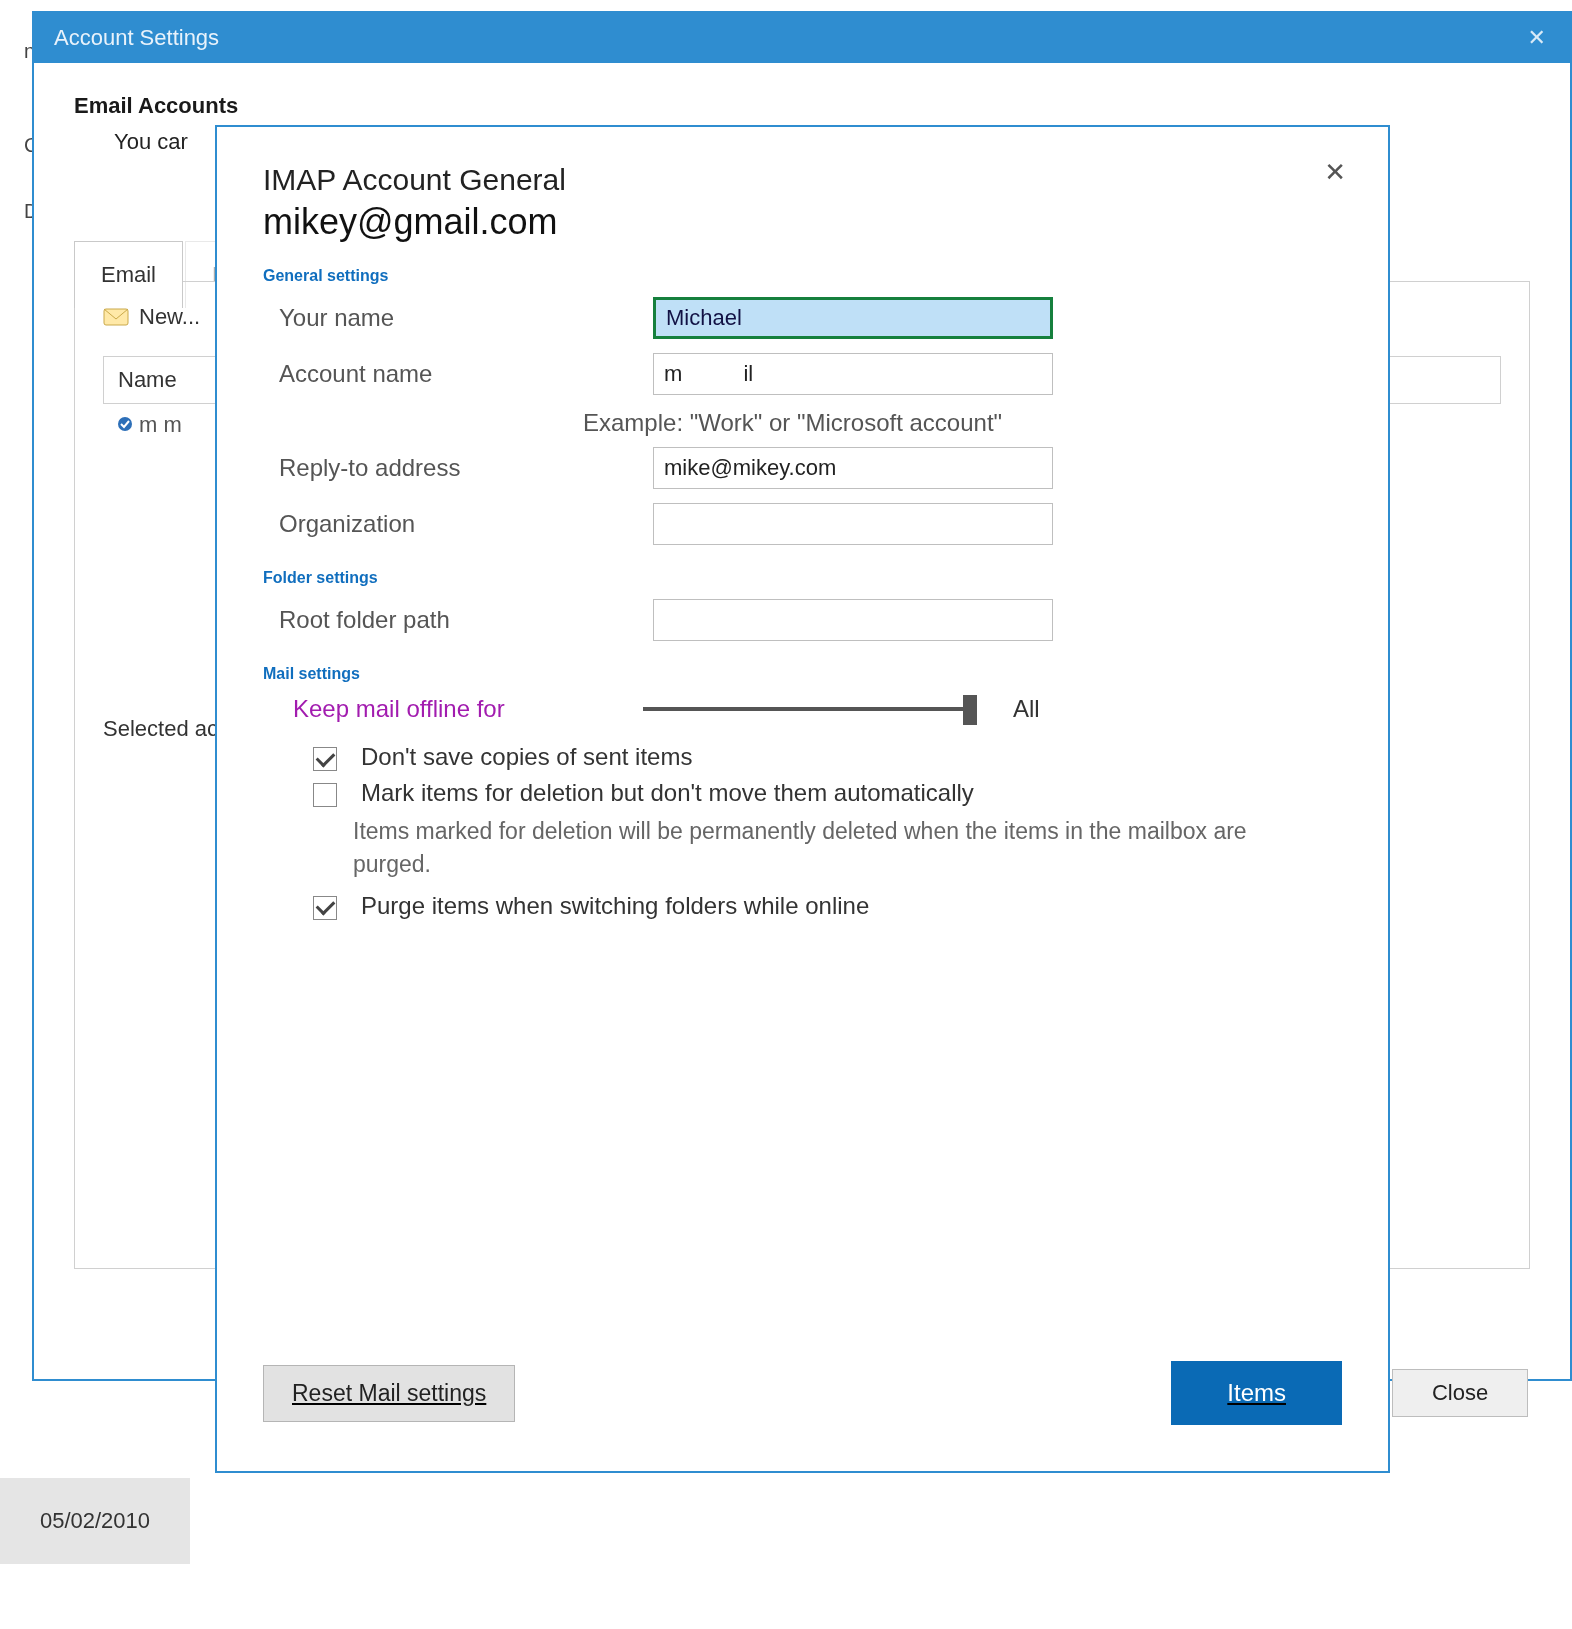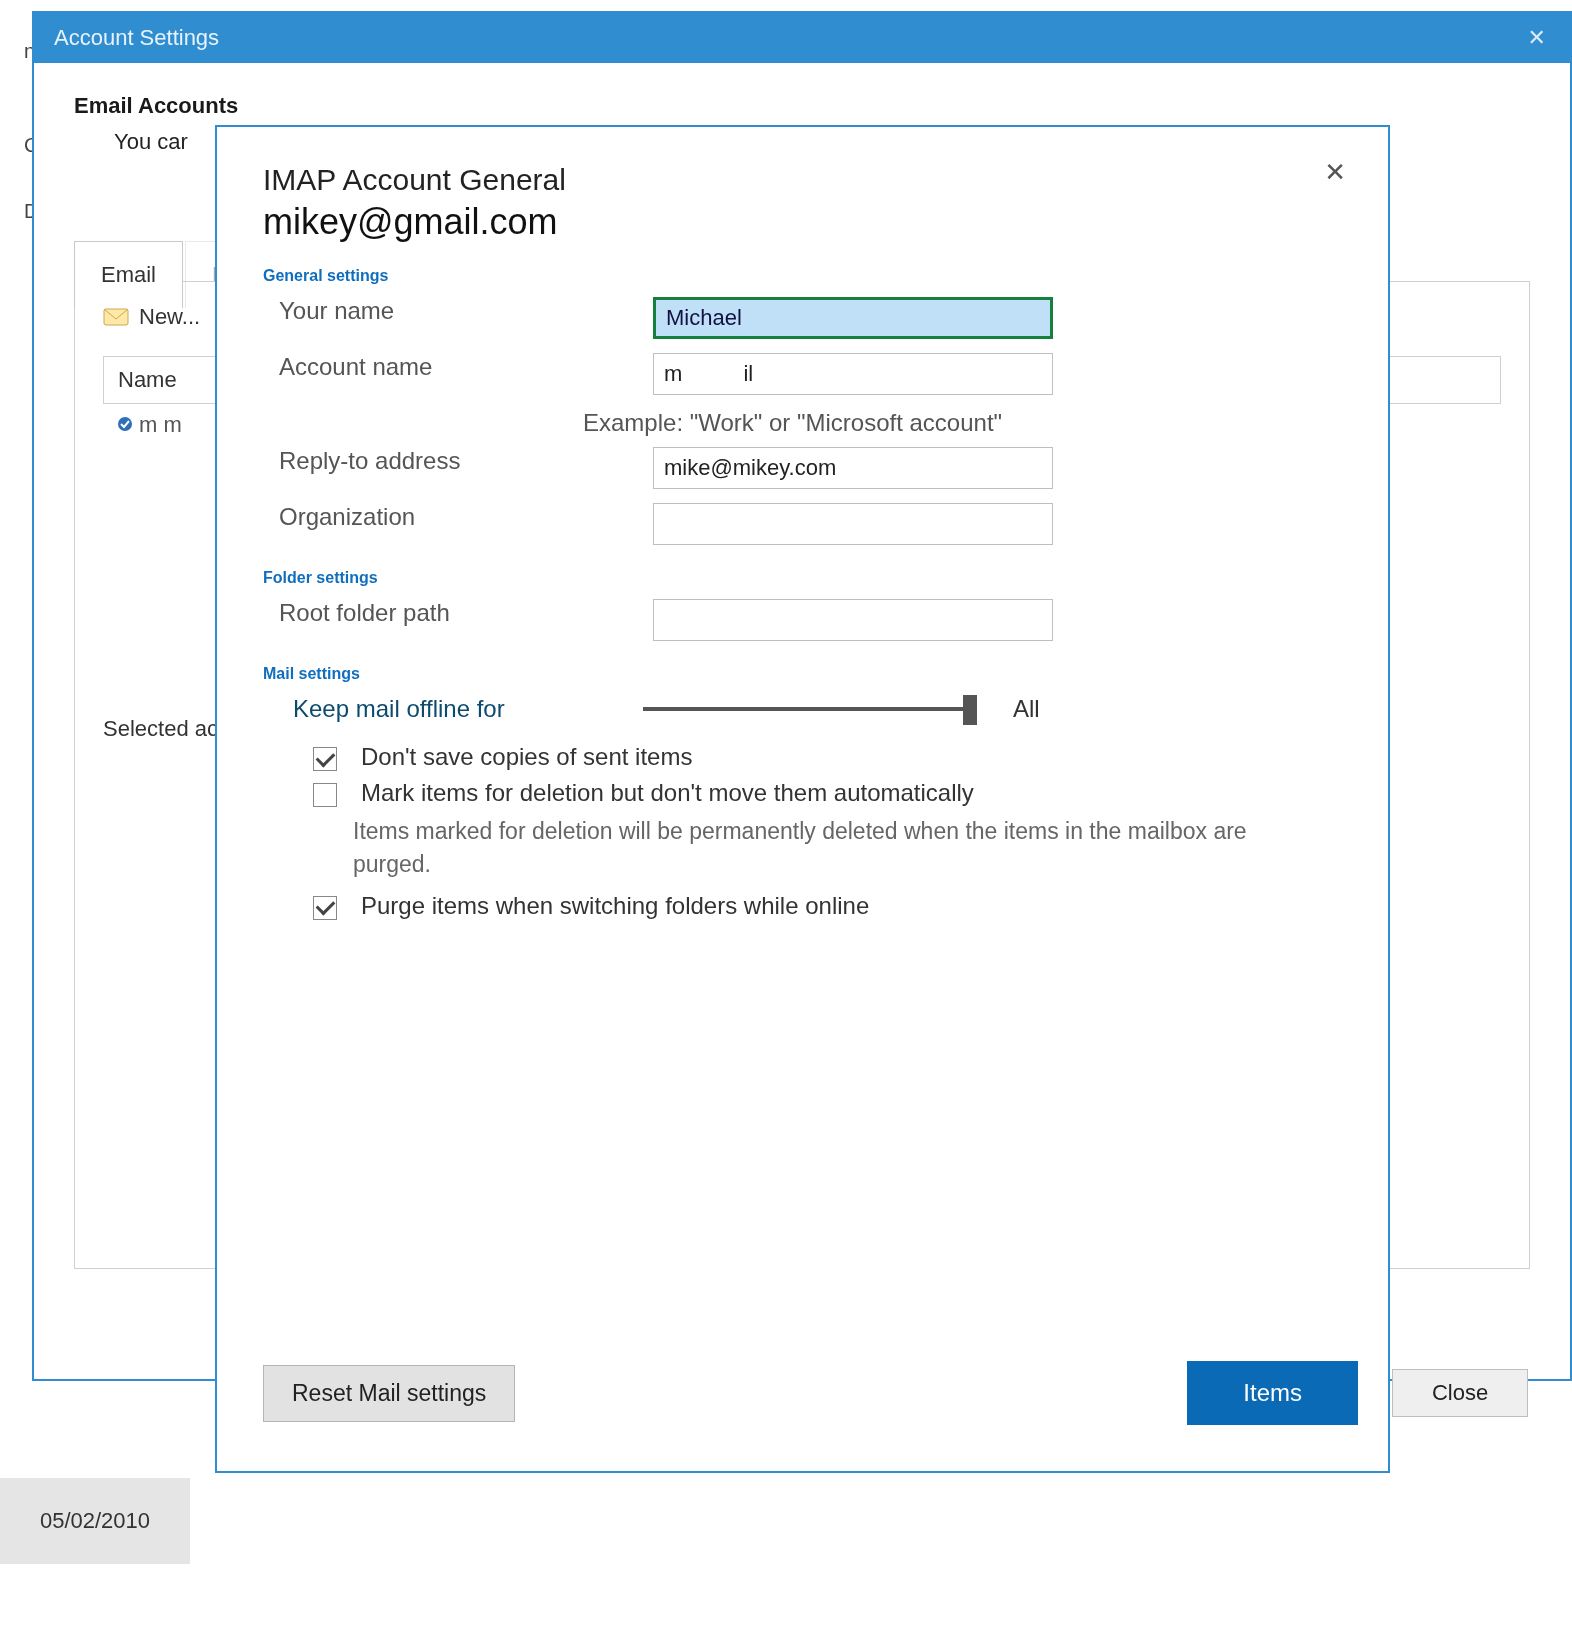--- a/index.html
+++ b/index.html
@@ -180,21 +180,21 @@
   }
   .imap-section {
     color: #106ebe;
     font-size: 16px;
     margin-bottom: 12px;
     margin-top: 24px;
     font-weight: bold;
   }
   .form-row {
     display: flex;
-    align-items: flex-start;
+    align-items: center;
     margin-bottom: 14px;
   }
   .form-label {
     width: 390px;
     padding-left: 16px;
     color: #555;
     font-size: 24px;
   }
   .form-input {
     width: 400px;
@@ -215,21 +215,21 @@
     color: #555;
     font-size: 24px;
     margin-bottom: 10px;
   }
   .slider-row {
     display: flex;
     align-items: center;
     gap: 20px;
     margin: 10px 0 20px 30px;
   }
-  .slider-label { color:#0c4a6e; font-size:24px; width: 330px; }
+  .slider-label { color:#a21caf; font-size:24px; width: 330px; }
   .slider-track {
     width: 330px;
     height: 4px;
     background: #555;
     position: relative;
     flex-shrink: 0;
   }
   .slider-thumb {
     position: absolute;
     right: -4px;
@@ -269,24 +269,25 @@
   .chk-help {
     color: #666;
     font-size: 23px;
     margin: 6px 40px 10px 90px;
     line-height: 1.45;
   }
   .imap-footer {
     position: absolute;
     bottom: 46px;
     left: 46px;
-    right: 30px;
+    right: 46px;
     display: flex;
     justify-content: space-between;
     align-items: center;
+    text-decoration: underline;
   }
   .btn-reset {
     border: 1px solid #b5b5b5;
     background: #e2e2e2;
     color: #222;
     font-size: 23px;
     padding: 14px 28px;
     cursor: pointer;
   }
   .btn-next {

